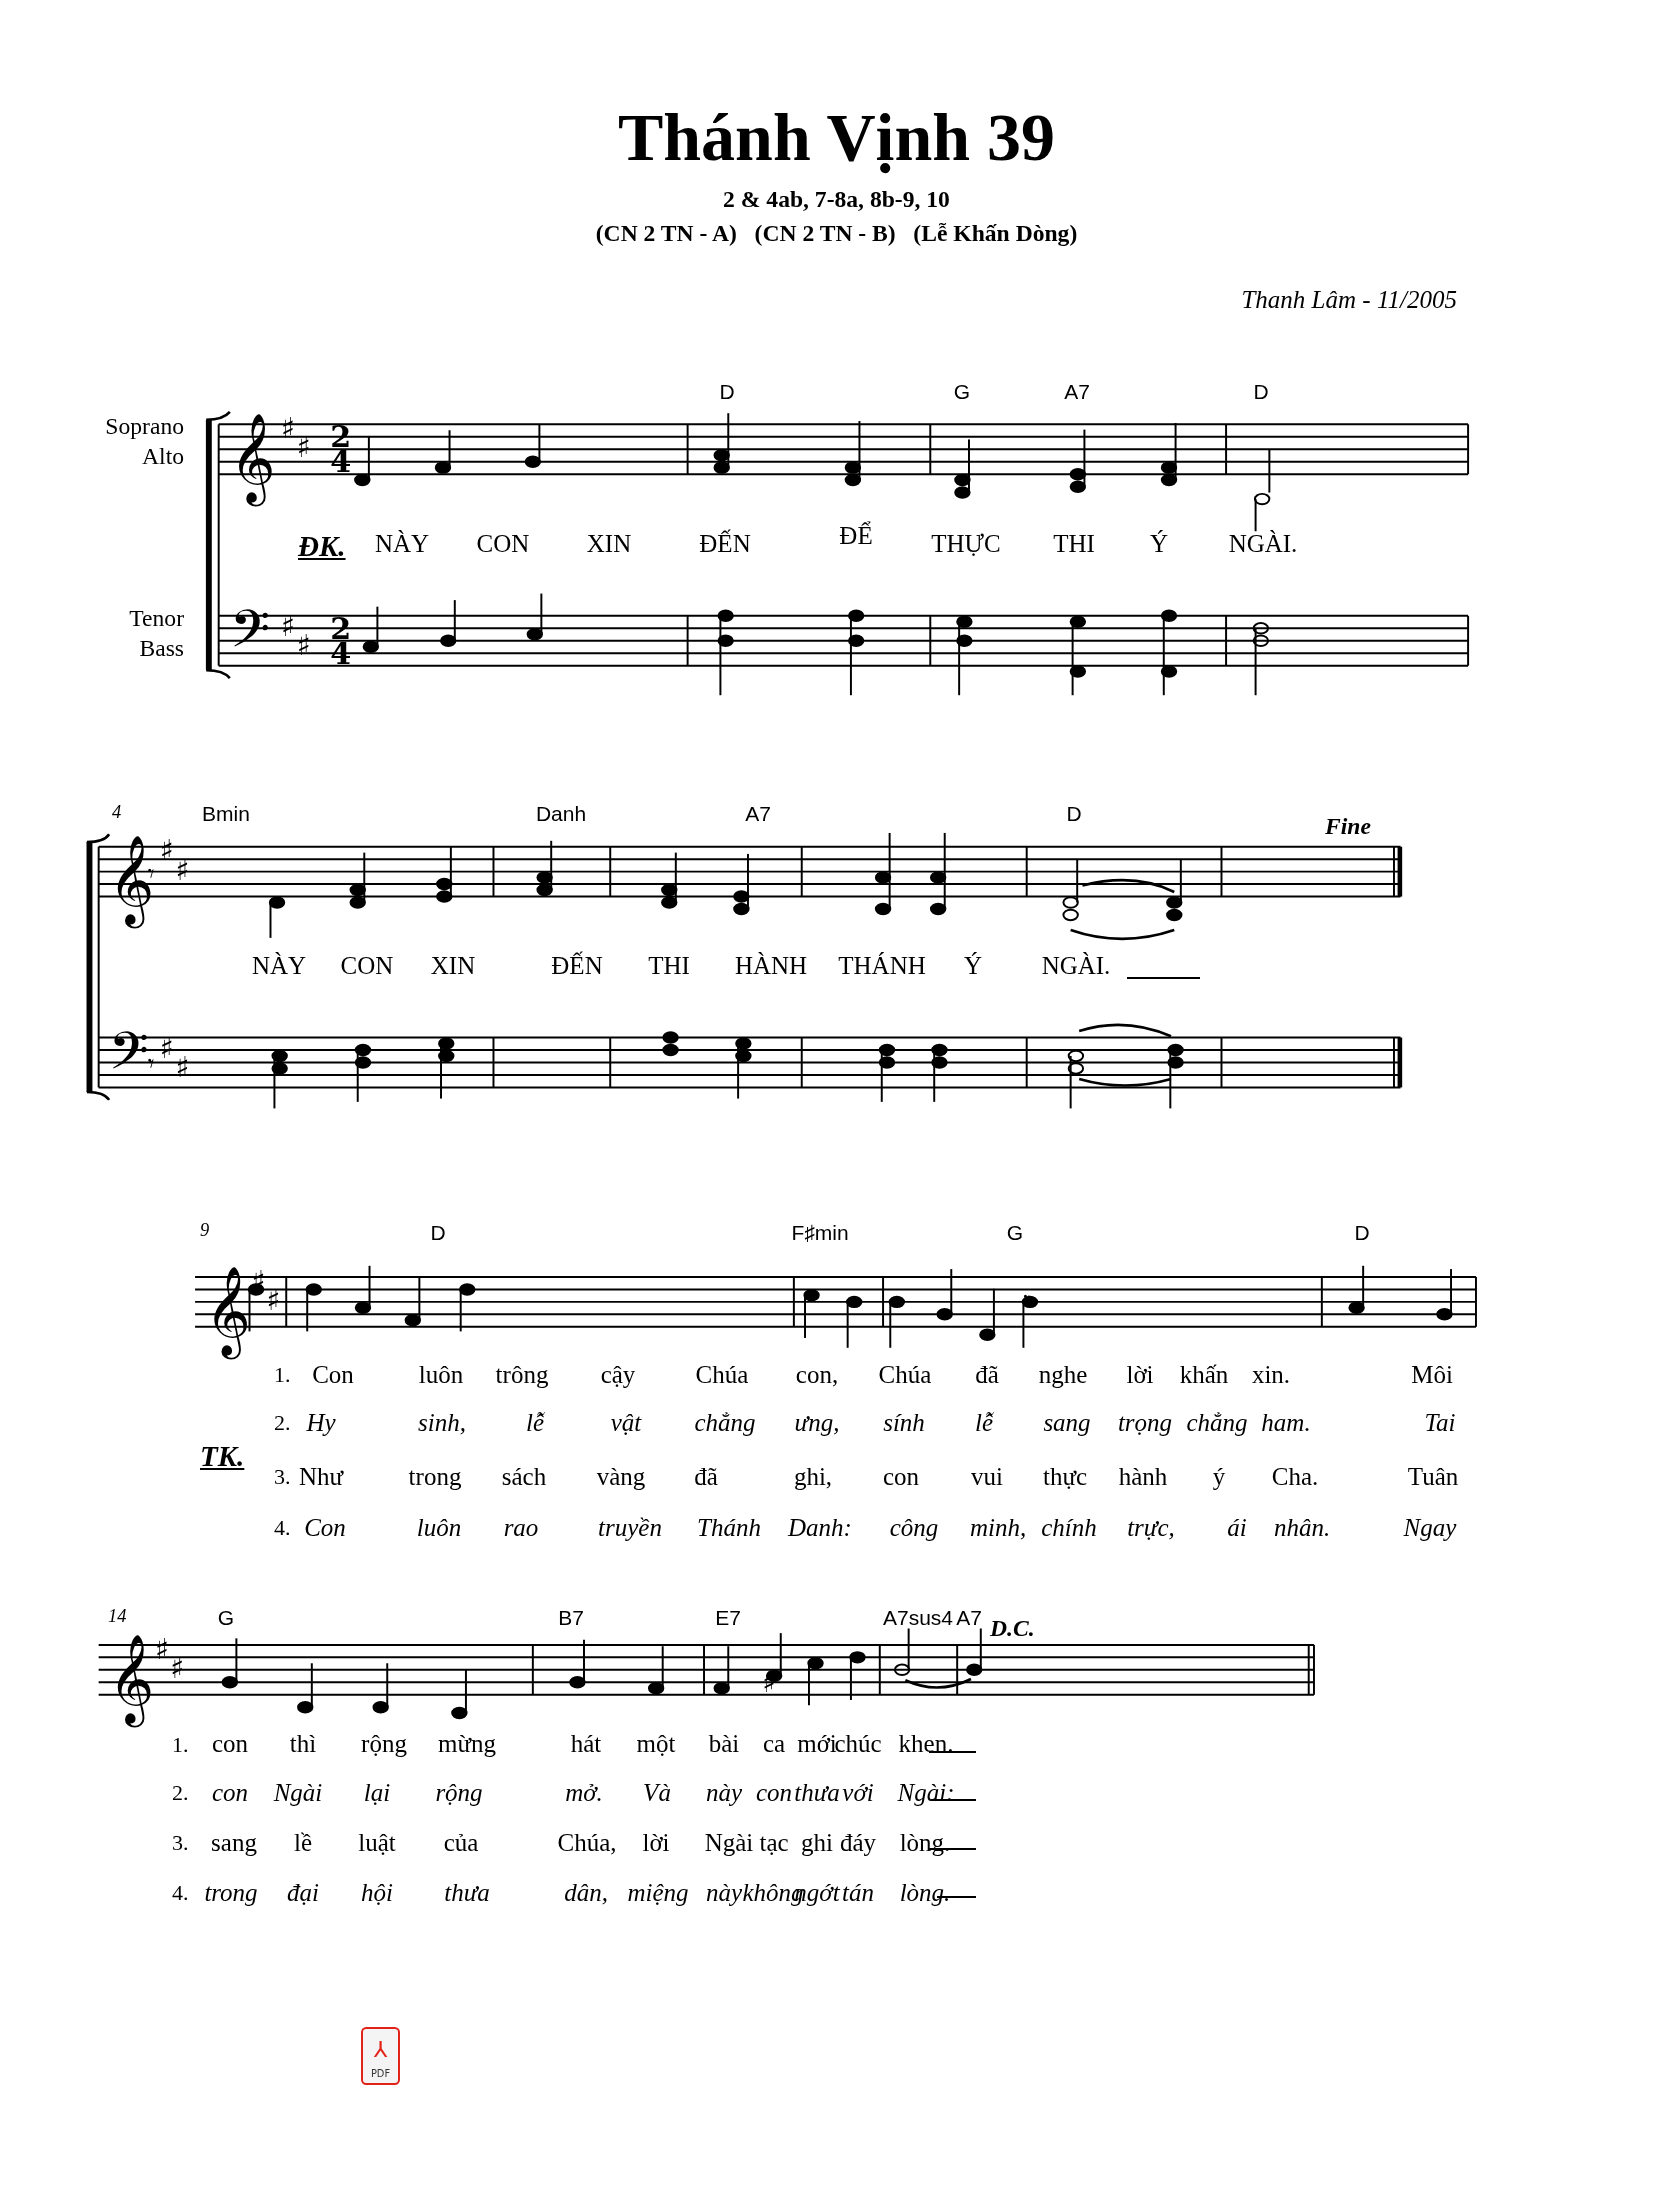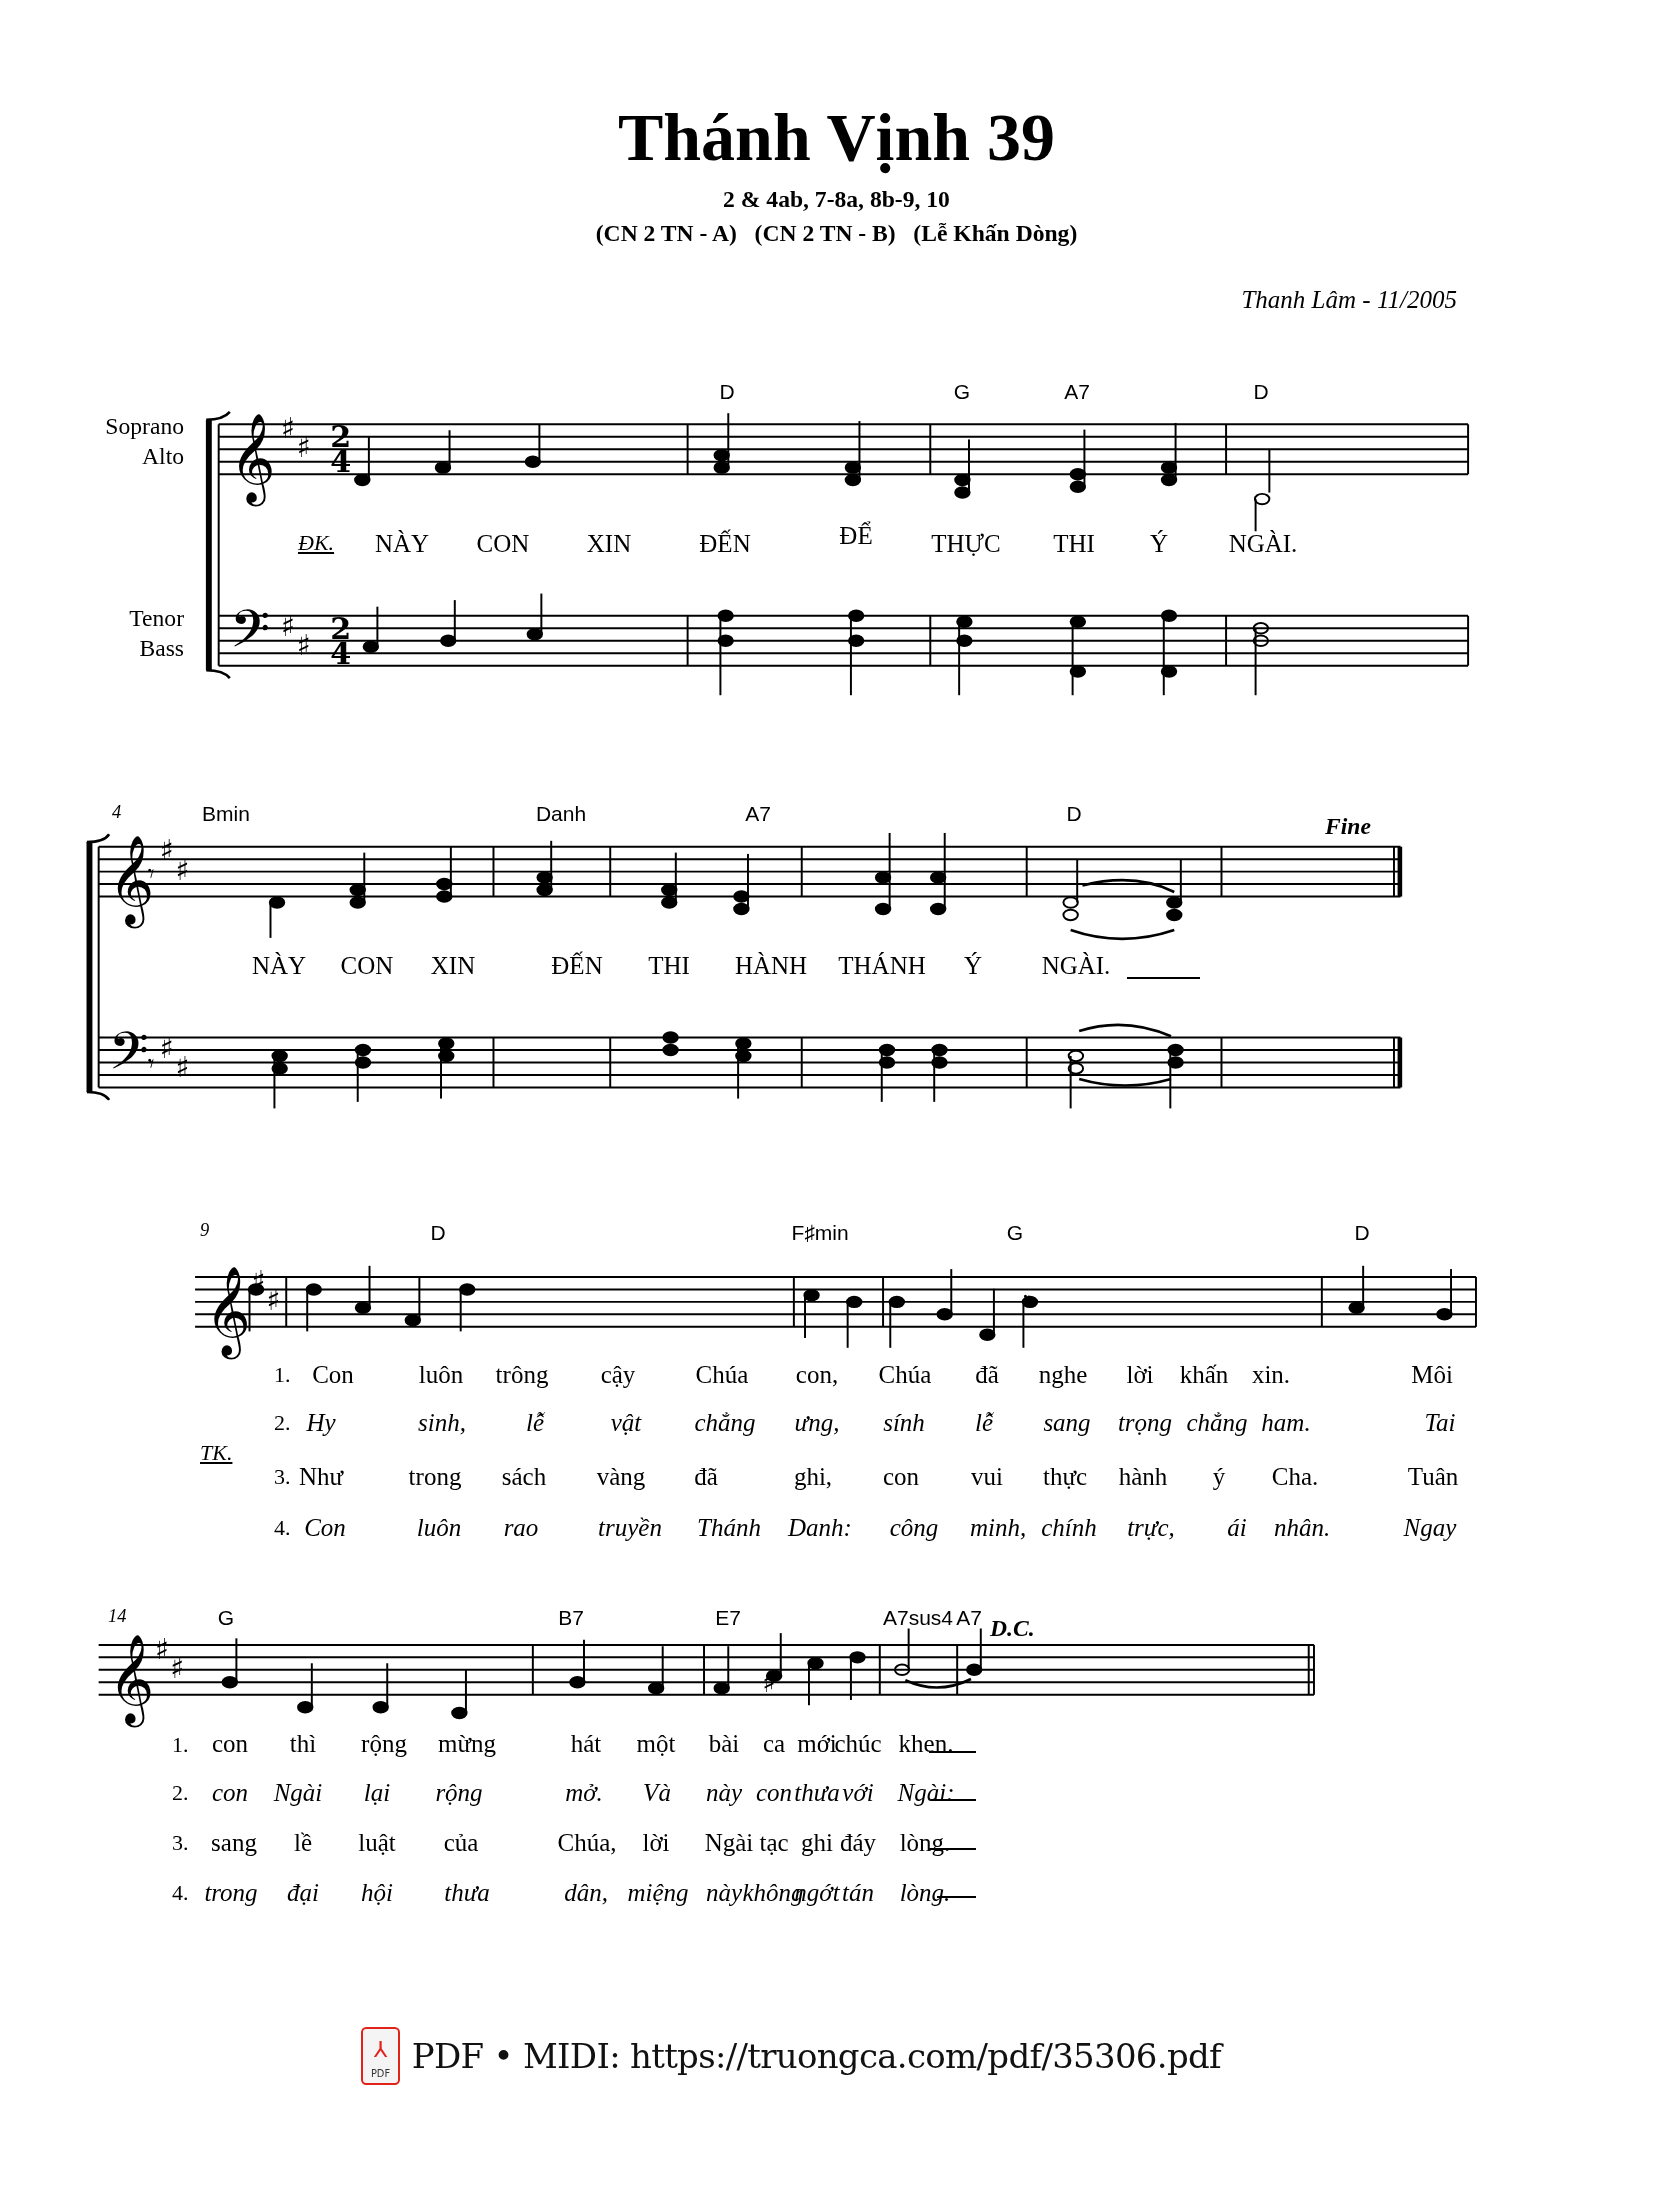--- a/index.html
+++ b/index.html
@@ -9,21 +9,21 @@
   .title{left:0;width:1673px;top:98px;text-align:center;font-weight:bold;font-size:68px;line-height:79px;}
   .subtitle{left:0;width:1673px;text-align:center;font-weight:bold;font-size:23.6px;line-height:29px;}
   .composer{right:216px;top:286px;font-style:italic;font-size:25px;}
   .part-label{font-size:23.6px;text-align:right;width:105px;line-height:26px;}
   .chord{font-family:"Liberation Sans","DejaVu Sans",sans-serif;font-size:21px;transform:translateX(-50%);white-space:nowrap;}
   .lyric{font-size:25px;transform:translateX(-50%);white-space:nowrap;}
   .lyric.it{font-style:italic;}
   .vnum{font-size:22px;}
   .mnum{font-style:italic;font-size:18.4px;}
   .marker{font-style:italic;font-weight:bold;font-size:23.6px;}
-  .section-label{font-style:italic;font-weight:normal;font-size:22px;text-decoration:underline;}
+  .section-label{font-style:italic;font-weight:bold;font-size:29px;text-decoration:underline;}
   .extender{height:2px;background:#000;}
   svg.score{position:absolute;left:0;top:0;}
   .footer{left:361px;top:2027px;display:flex;align-items:center;gap:11.8px;}
   .footer-text{font-family:"DejaVu Serif","Liberation Serif",serif;font-size:34px;color:#111;letter-spacing:-0.7px;}
   .pdf-icon{width:39px;height:58px;border:2.6px solid #e2231a;border-radius:5.2px;background:#f4f4f4;position:relative;box-sizing:border-box;}
   .pdf-icon .glyph{position:absolute;left:0;right:0;top:7.9px;text-align:center;color:#e2231a;font-size:22px;font-family:"DejaVu Sans",sans-serif;}
   .pdf-icon .lbl{position:absolute;left:0;right:0;bottom:3.9px;text-align:center;font-size:9.8px;font-family:"DejaVu Sans",sans-serif;color:#333;}
 </style>
 </head>
 <body>
@@ -534,15 +534,14 @@
   <div class="abs lyric it" style="left:858px;top:1879px">tán</div>
   <div class="abs lyric it" style="left:925px;top:1879px">lòng.</div>
   <div class="abs extender" style="left:937px;top:1896px;width:39px"></div>
 </div>
 
 <div class="abs footer">
   <div class="pdf-icon">
     <div class="glyph">⅄</div>
     <div class="lbl">PDF</div>
   </div>
-  <span class="footer-text">PDF • MIDI: https://truongca.com/pdf/35306.pdf</span>
 </div>
 
 
 </body></html>

